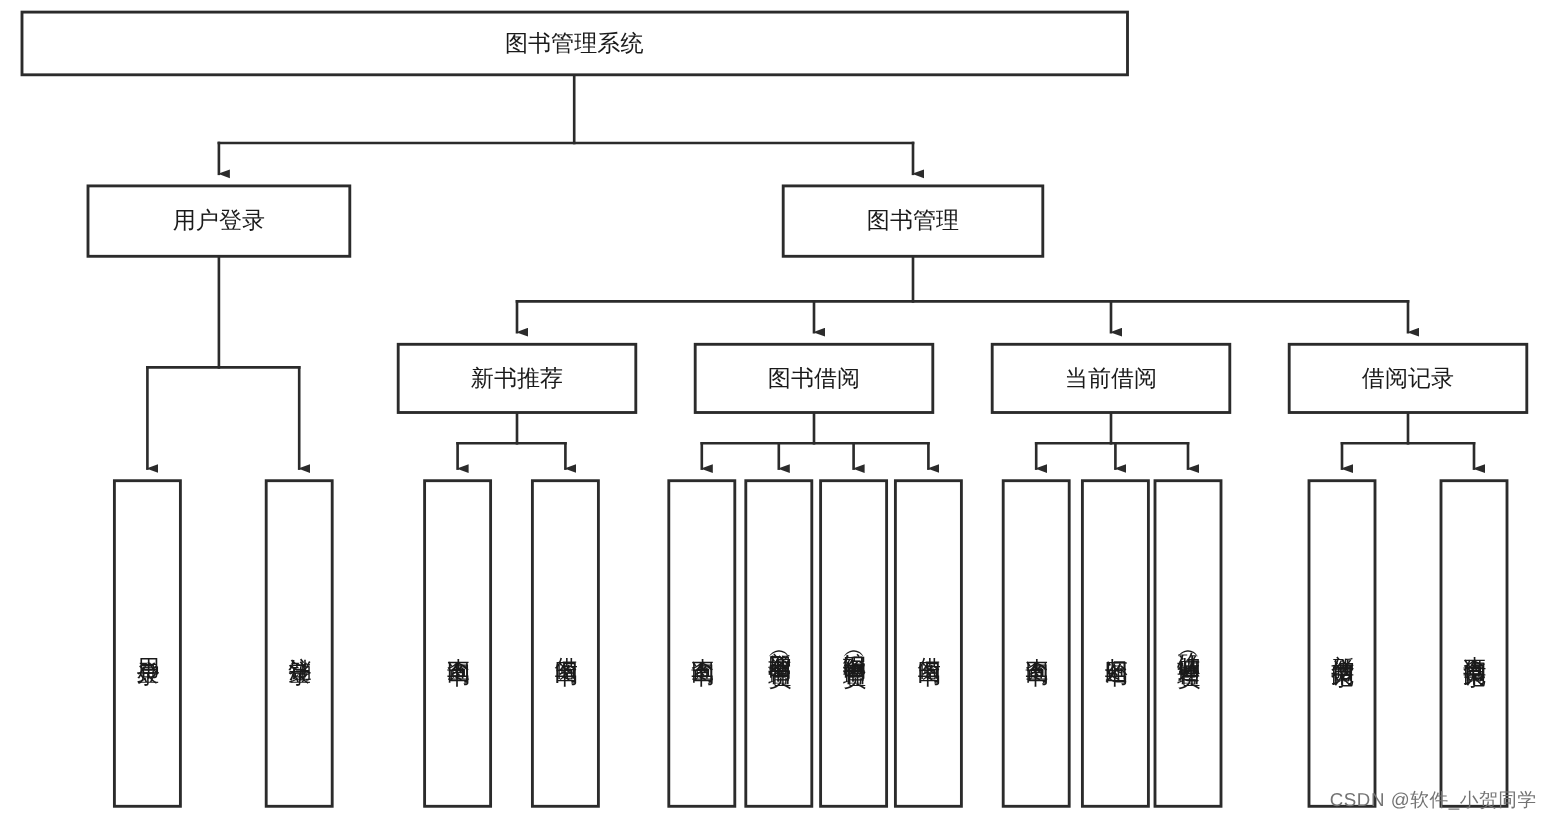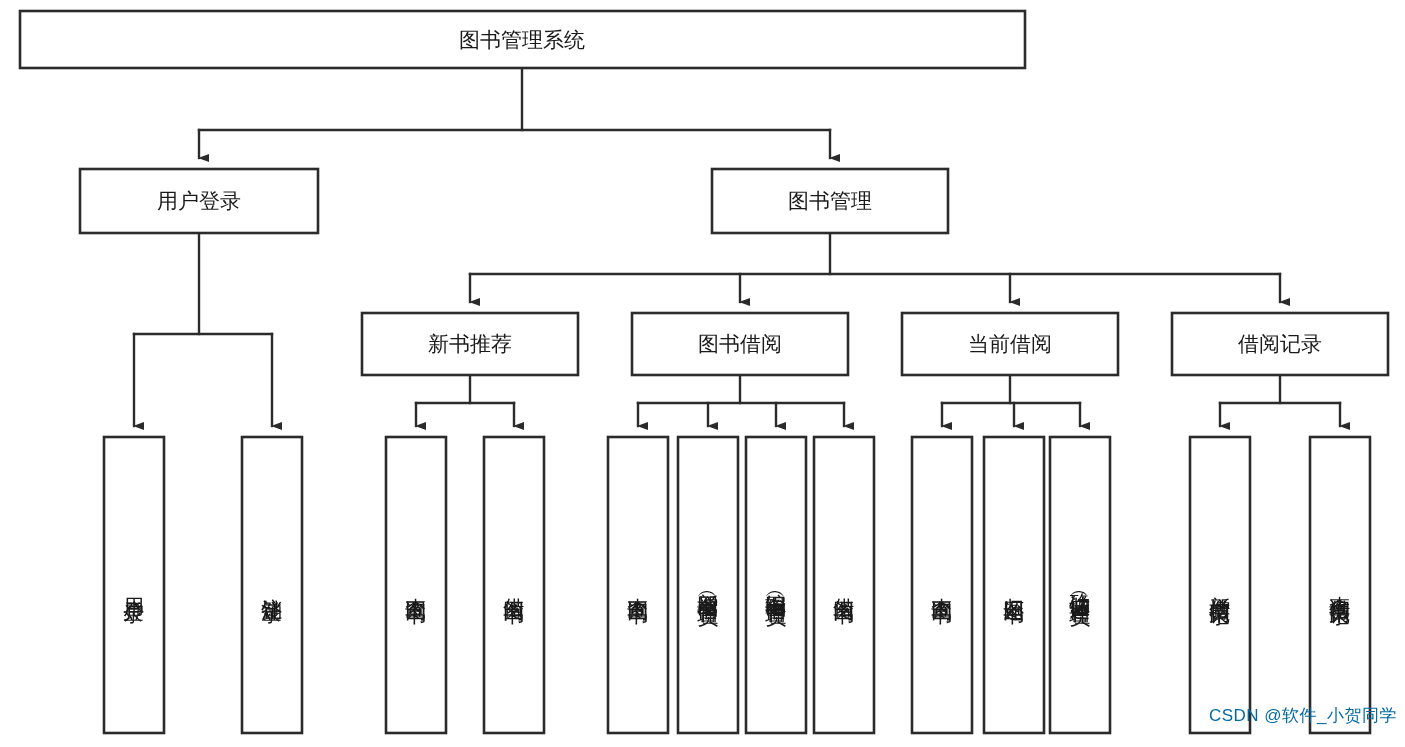--- a/index.html
+++ b/index.html
@@ -58,24 +58,24 @@
     display: flex;
     align-items: center;
     justify-content: center;
     text-align: center;
     white-space: nowrap;
     pointer-events: none;
   }
   .watermark {
     position: absolute;
     right: 8px;
-    bottom: 20px;
+    bottom: 8px;
     font-family: "Liberation Sans", sans-serif;
     font-size: 17px;
-    color: #0369a1;
+    color: #737373;
     white-space: nowrap;
     letter-spacing: 0.5px;
   }
 </style>
 </head>
 <body>
 
 <div id="diagram-root">
 
   <svg id="diagram-svg" viewBox="0 0 1405 747" xmlns="http://www.w3.org/2000/svg">

